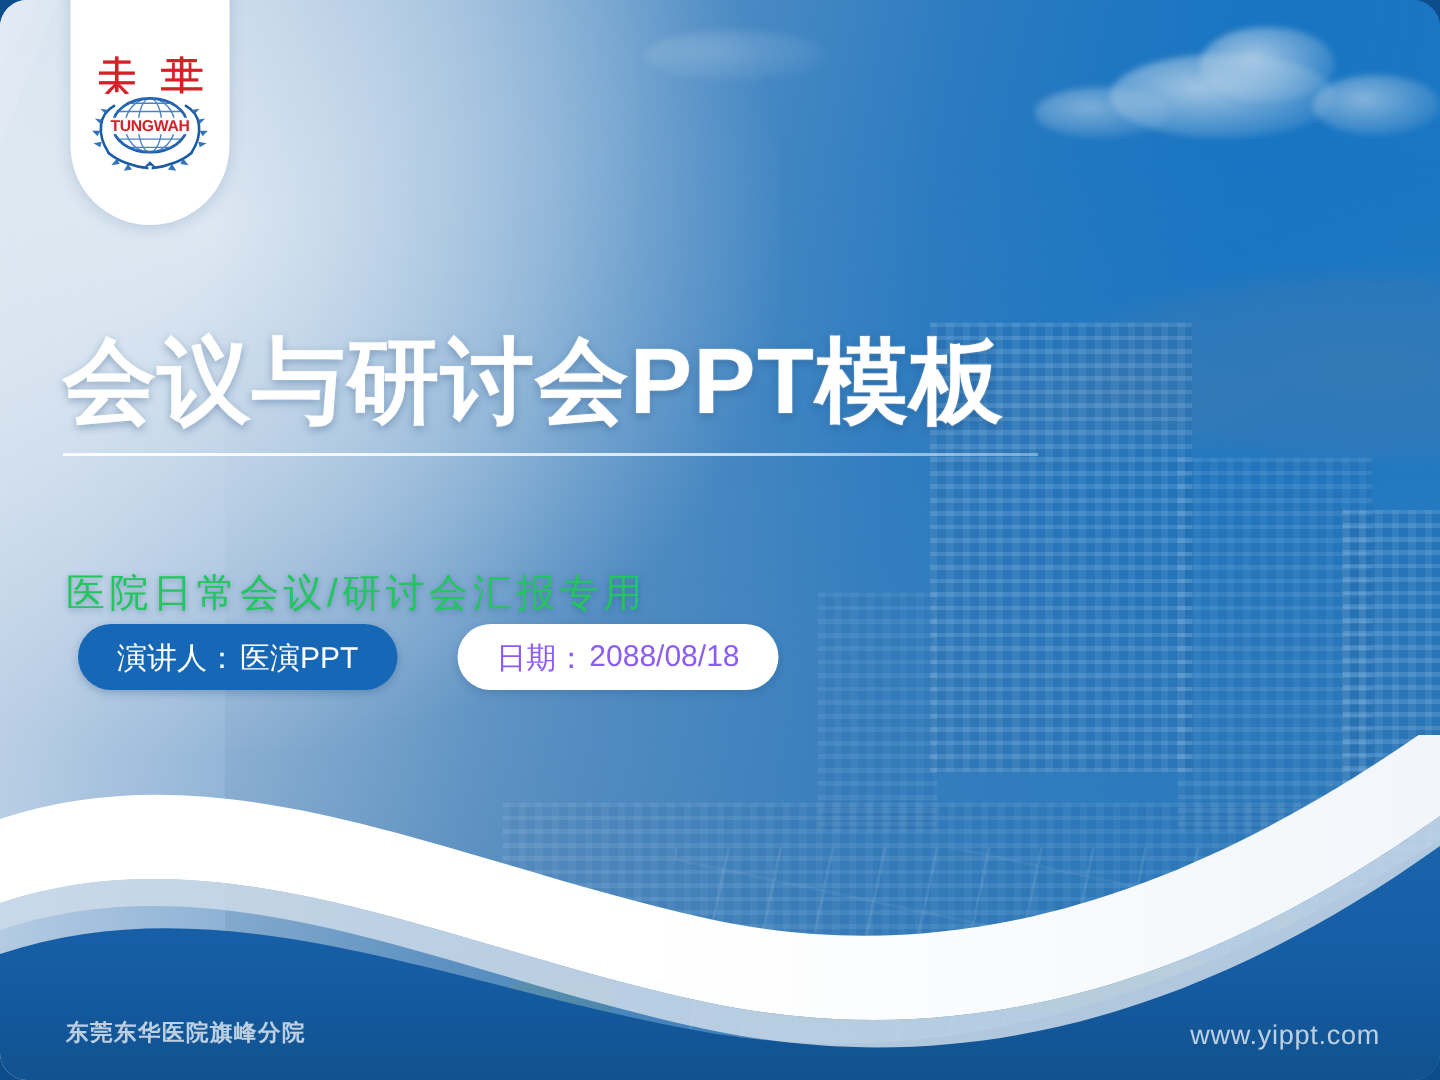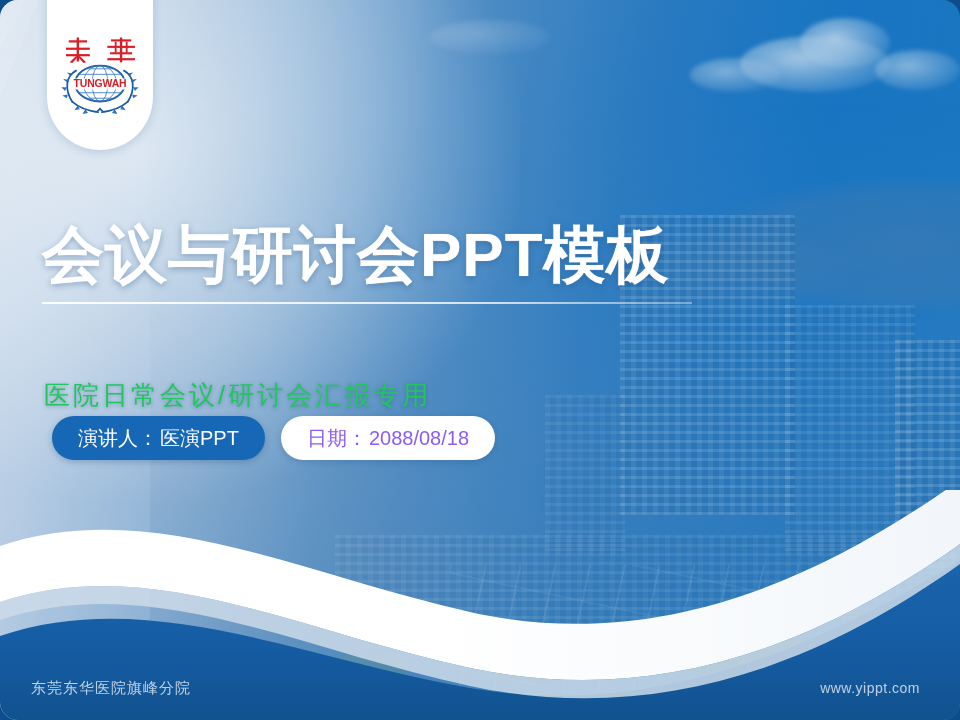--- a/index.html
+++ b/index.html
@@ -130,45 +130,45 @@
   }
   .subtitle {
     position:absolute; left:44px; top:330px;
     font-size:26px; color:#22c55e; letter-spacing:3px;
     text-shadow:0 1px 4px rgba(26,74,124,.40);
     white-space:nowrap;
     margin-top:48px;
   }
 
   
-  .meta-row { position:absolute; left:52px; top:416px; display:flex; align-items:center; gap:16px;justify-content:space-between; }
+  .meta-row { position:absolute; left:52px; top:416px; display:flex; align-items:center; gap:40px;justify-content:space-between; }
   .badge {
     height:44px; border-radius:22px;
     display:flex; align-items:center; justify-content:center;
     padding:0 26px; font-size:20px; white-space:nowrap;
   }
   .badge-speaker {
     background:#1668b6; color:#ffffff;
     box-shadow:0 2px 6px rgba(14,62,112,.28);
   }
   .badge-speaker .val { font-weight:normal; margin-left:2px; }
   .badge-date {
     background:#ffffff; color:#8b5cf6;
     box-shadow:0 2px 6px rgba(14,62,112,.20);
   }
   .badge-date .val { font-weight:normal; margin-left:2px; }
 
   
   .footer-left {
-    position:absolute; left:31px; top:679px;
-    font-size:15px; color:rgba(255,255,255,.72); letter-spacing:1px;
+    position:absolute; left:44px; top:679px;
+    font-size:15px; color:rgba(255,255,255,.72); letter-spacing:1px;font-weight:bold;
   }
   .footer-right {
     position:absolute; right:40px; top:680px;
-    font-size:14px; color:rgba(255,255,255,.72); letter-spacing:.5px;
+    font-size:18px; color:rgba(255,255,255,.72); letter-spacing:.5px;
   }
 </style>
 </head>
 <body>
 
 <div id="slide">
 
   <div class="bg-sky"></div>
 
   <div class="bg-photo">

